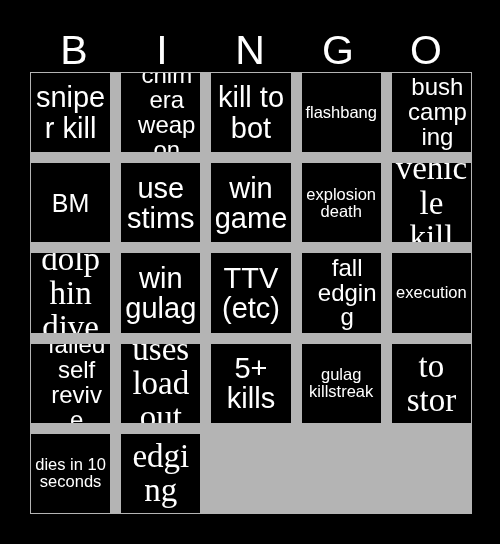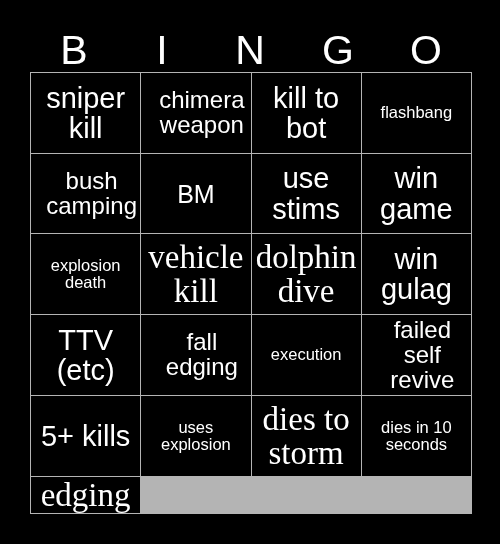--- a/index.html
+++ b/index.html
@@ -41,24 +41,24 @@
     user-select: none;
   }
   
   #bingo-grid {
     position: absolute;
     left: 30px;
     top: 72px;
     width: 440px;
     height: 440px;
     display: grid;
-    grid-template-columns: repeat(4, 1fr);
+    grid-template-columns: repeat(5, 1fr);
     grid-template-rows: repeat(5, 1fr);
     background: #b4b4b4;
-    gap: 1px;
+    gap: 11px;
     border: 1px solid #b4b4b4;
     box-sizing: content-box;
   }
   .cell {
     background: #000000;
     color: #ffffff;
     display: flex;
     align-items: center;
     justify-content: center;
     text-align: center;
@@ -135,25 +135,28 @@
       </div>
       <div class="cell s-sm">
         <span class="cell-text">fall edging</span>
       </div>
       <div class="cell s-xs">
         <span class="cell-text">execution</span>
       </div>
       <div class="cell s-sm">
         <span class="cell-text">failed self revive</span>
       </div>
+      <div class="cell s-md">
+        <span class="cell-text">uses loadout</span>
+      </div>
       <div class="cell s-lg">
         <span class="cell-text">5+ kills</span>
       </div>
       <div class="cell s-xs">
-        <span class="cell-text">uses explosion</span>
+        <span class="cell-text">gulag killstreak</span>
       </div>
       <div class="cell s-md">
         <span class="cell-text">dies to storm</span>
       </div>
       <div class="cell s-xs">
         <span class="cell-text">dies in 10 seconds</span>
       </div>
       <div class="cell s-md">
         <span class="cell-text">edging</span>
       </div>

